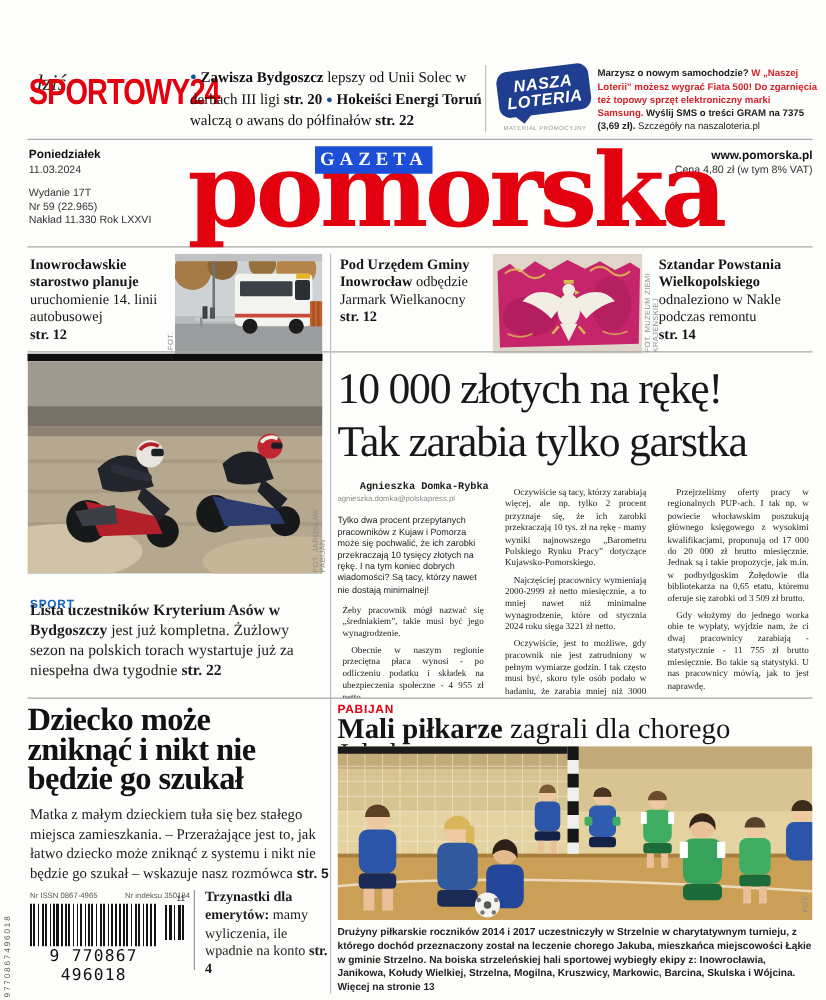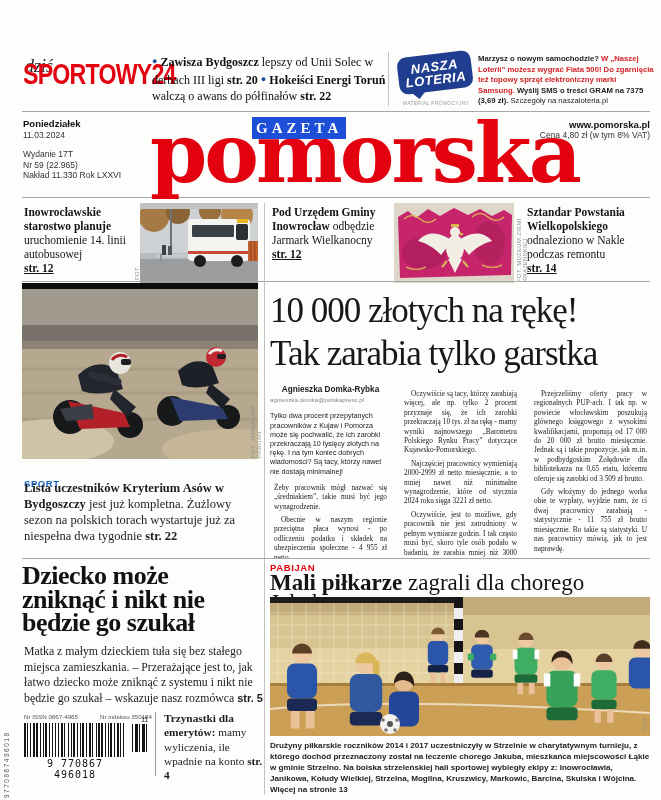--- a/index.html
+++ b/index.html
@@ -31,49 +31,49 @@
   .mh-left{left:23px;top:119px;font-family:"Liberation Sans",sans-serif;font-size:8.5px;line-height:10.5px;color:#333;}
   .mh-left .day{font-weight:700;font-size:9.5px;color:#111;}
   .mh-right{left:454px;top:119px;width:196px;text-align:right;font-family:"Liberation Sans",sans-serif;font-size:8.5px;line-height:11px;color:#333;}
   .mh-right .site{font-weight:700;font-size:9.5px;color:#111;}
   .gazetabox{left:252px;top:117px;background:#1d4ed8;color:#fff;padding:3px 4px 2px;font-weight:700;
              font-size:15px;letter-spacing:4px;z-index:3;}
   .pomorska{left:150px;top:112px;font-family:"DejaVu Serif",serif;font-weight:700;font-size:82px;line-height:1;
             letter-spacing:-3px;color:#e3000f;z-index:2;}
   
   .tease{font-size:11.5px;line-height:14px;color:#141414;}
-  .tease .page{display:block;font-weight:700;text-decoration:underline;}
+  .tease .page{display:block;font-weight:700;}
   .photo{position:absolute;overflow:hidden;}
   
   .blackbar{position:absolute;left:22px;top:283px;width:236px;height:6px;background:#0e0e0e;}
   .sportlabel{left:24px;top:478px;font-family:Liberation Sans, sans-serif;font-weight:700;font-size:9.5px;
               color:#1565c0;letter-spacing:.6px;}
   .sporttext{left:24px;top:480px;width:234px;font-size:12.5px;line-height:16px;}
   
   .mainhead{left:270px;top:289px;width:382px;font-size:35px;line-height:43px;letter-spacing:-1px;color:#181818;}
   .col{position:absolute;top:385px;width:121px;height:174px;overflow:hidden;font-size:7.3px;line-height:9.4px;
        text-align:justify;color:#1b1b1b;}
   .col p{margin:4px;}
   .col .ind{text-indent:7px;}
-  .author{font-family:Liberation Sans, sans-serif;font-weight:700;font-size:8.2px;line-height:9px;text-align:center;}
+  .author{font-family:Liberation Mono, monospace;font-weight:700;font-size:8.2px;line-height:9px;text-align:right;}
   .email{font-family:"Liberation Sans",sans-serif;font-size:6.2px;color:#888;margin:1px 0 7px;text-align:left;}
   .lead{font-family:"Liberation Sans",sans-serif;font-weight:400;font-size:7.2px;line-height:9.2px;
         text-align:left;margin-bottom:7px;}
   .endmark{font-size:6.5px;margin-top:2px;}
   .morelink{font-style:italic;font-size:7.4px;}
   
   .feathead{left:22px;top:564px;font-weight:700;font-size:26px;line-height:23.5px;letter-spacing:-.5px;color:#121212;white-space:nowrap;}
   .featbody{left:24px;top:644px;width:240px;font-size:11.8px;line-height:15.6px;}
   
   .issnrow{left:24px;top:713px;width:128px;display:flex;justify-content:space-between;
            font-family:"Liberation Sans",sans-serif;font-size:6.2px;color:#555;}
   .barcode{left:24px;top:723px;width:102px;height:34px;
            background:repeating-linear-gradient(90deg,#141414 0,#141414 1.5px,#fff 1.5px,#fff 2.6px,#141414 2.6px,#141414 4.2px,#fff 4.2px,#fff 6.4px,#141414 6.4px,#141414 7.4px,#fff 7.4px,#fff 9.3px);}
   .barcodedigits{left:24px;top:758px;width:102px;text-align:center;font-family:"DejaVu Sans Mono",monospace;
-                 font-size:10px;letter-spacing:1px;color:#111;}
+                 font-size:13px;letter-spacing:1px;color:#111;}
   .addonnum{left:130px;top:716px;width:18px;text-align:right;font-family:"Liberation Sans",sans-serif;font-size:6.5px;color:#111;}
   .addonbar{left:132px;top:724px;width:16px;height:28px;
             background:repeating-linear-gradient(90deg,#141414 0,#141414 1.4px,#fff 1.4px,#fff 3.4px,#141414 3.4px,#141414 5.6px,#fff 5.6px,#fff 7px);}
   .edgecode{left:3px;top:706px;height:92px;font-family:"Liberation Sans",sans-serif;font-size:6.5px;color:#555;
             writing-mode:vertical-rl;transform:rotate(180deg);letter-spacing:1.5px;}
   .trzyn{left:164px;top:711px;width:100px;font-size:11.3px;line-height:14.3px;}
   
   .strzlabel{left:270px;top:562px;font-family:"Liberation Sans",sans-serif;font-weight:700;font-size:9.5px;
              color:#e3000f;letter-spacing:.6px;}
   .strzhead{left:270px;top:573px;width:382px;font-size:23px;line-height:20px;color:#141414;}

